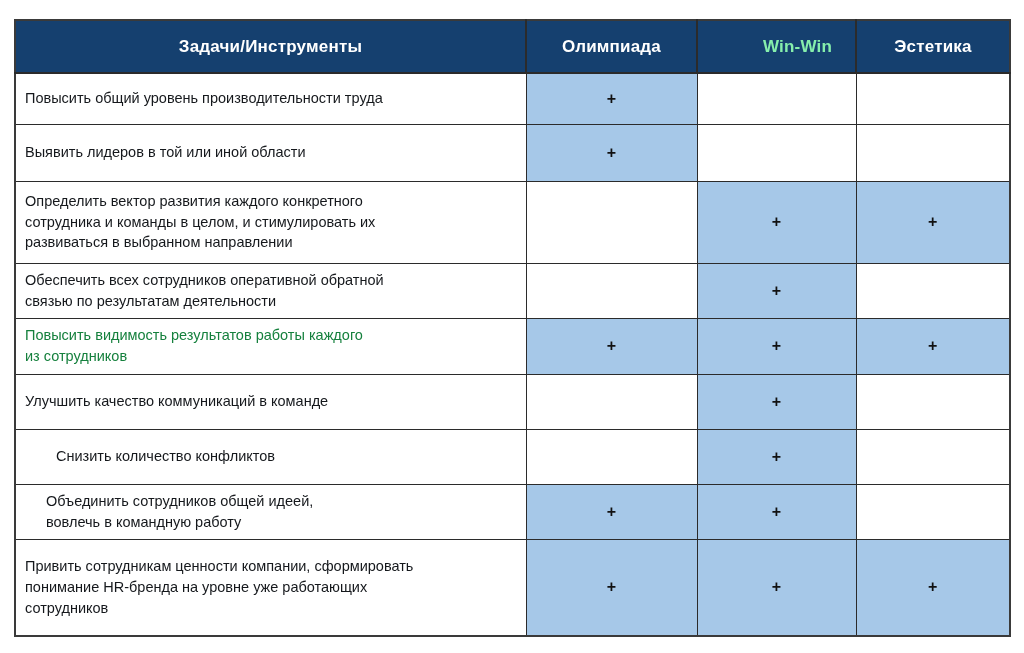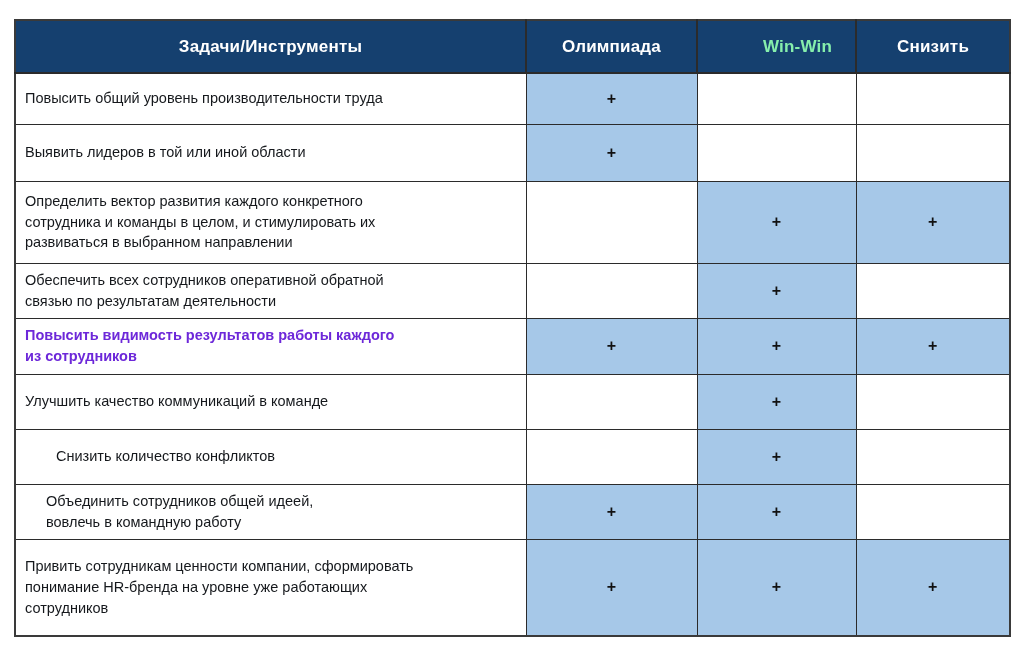--- a/index.html
+++ b/index.html
@@ -96,21 +96,21 @@
       <col class="c-task">
       <col class="c-col0">
       <col class="c-col1">
       <col class="c-col2">
     </colgroup>
     <thead>
       <tr>
         <th style="background: rgb(21, 64, 111); color: rgb(255, 255, 255);">Задачи/Инструменты</th>
         <th style="background: rgb(21, 64, 111); color: rgb(255, 255, 255);">Олимпиада</th>
         <th style="background: rgb(21, 64, 111); color: #86efac; padding-left: 48px;">Win-Win</th>
-        <th style="background: rgb(21, 64, 111); color: rgb(255, 255, 255);">Снизить</th>
+        <th style="background: rgb(21, 64, 111); color: rgb(255, 255, 255);">Эстетика</th>
       </tr>
     </thead>
     <tbody id="matrix-body">
         <tr data-rowheight="51">
           <td class="task" style="color: rgb(21, 24, 28);">Повысить общий уровень производительности труда</td>
           <td class="mark on" style="background: rgb(166, 200, 232);">+</td>
           <td class="mark"></td>
           <td class="mark"></td>
         </tr>
         <tr data-rowheight="57">
@@ -128,21 +128,21 @@
           <td class="mark on" style="background: rgb(166, 200, 232);">+</td>
         </tr>
         <tr data-rowheight="55">
           <td class="task" style="color: rgb(21, 24, 28);">Обеспечить всех сотрудников оперативной обратной
 связью по результатам деятельности</td>
           <td class="mark"></td>
           <td class="mark on" style="background: rgb(166, 200, 232);">+</td>
           <td class="mark"></td>
         </tr>
         <tr data-rowheight="56">
-          <td class="task" style="color: #6d28d9; font-weight: bold;">Повысить видимость результатов работы каждого
+          <td class="task" style="color: #15803d;">Повысить видимость результатов работы каждого
 из сотрудников</td>
           <td class="mark on" style="background: rgb(166, 200, 232);">+</td>
           <td class="mark on" style="background: rgb(166, 200, 232);">+</td>
           <td class="mark on" style="background: rgb(166, 200, 232);">+</td>
         </tr>
         <tr data-rowheight="55">
           <td class="task" style="color: rgb(21, 24, 28);">Улучшить качество коммуникаций в команде</td>
           <td class="mark"></td>
           <td class="mark on" style="background: rgb(166, 200, 232);">+</td>
           <td class="mark"></td>

